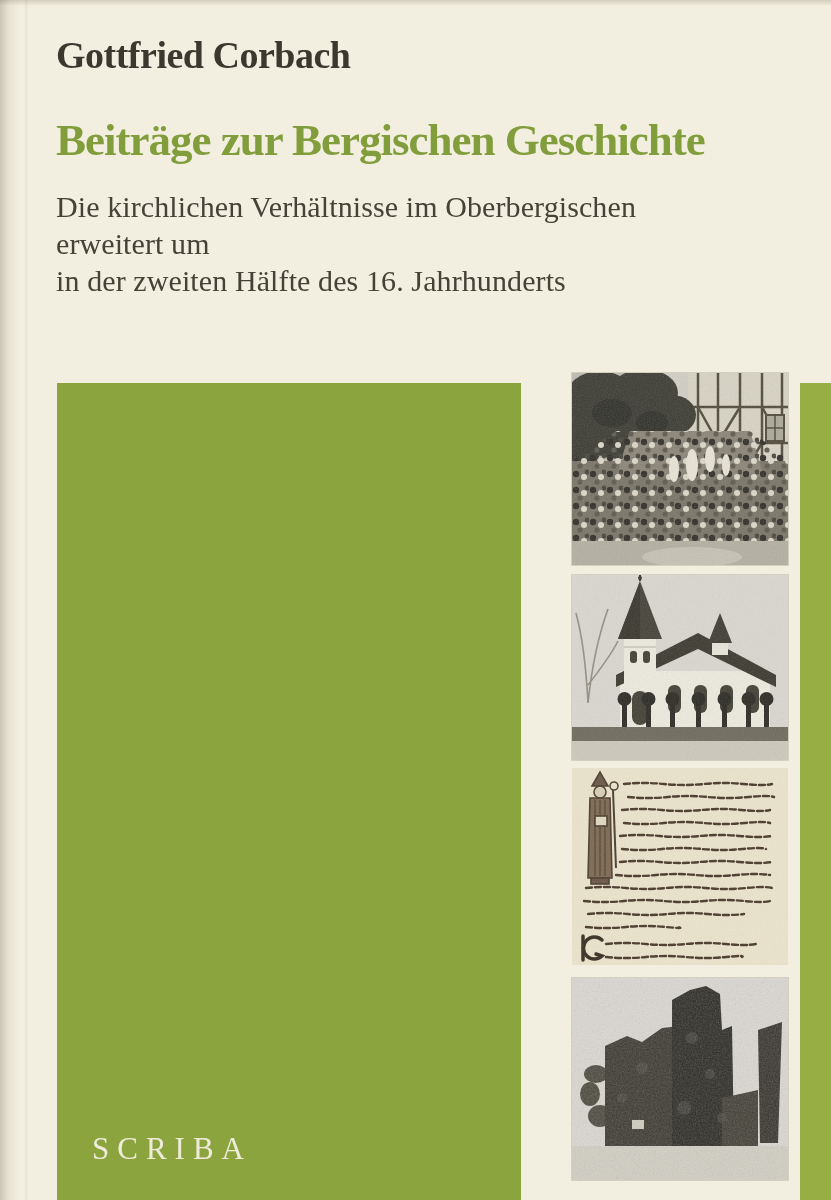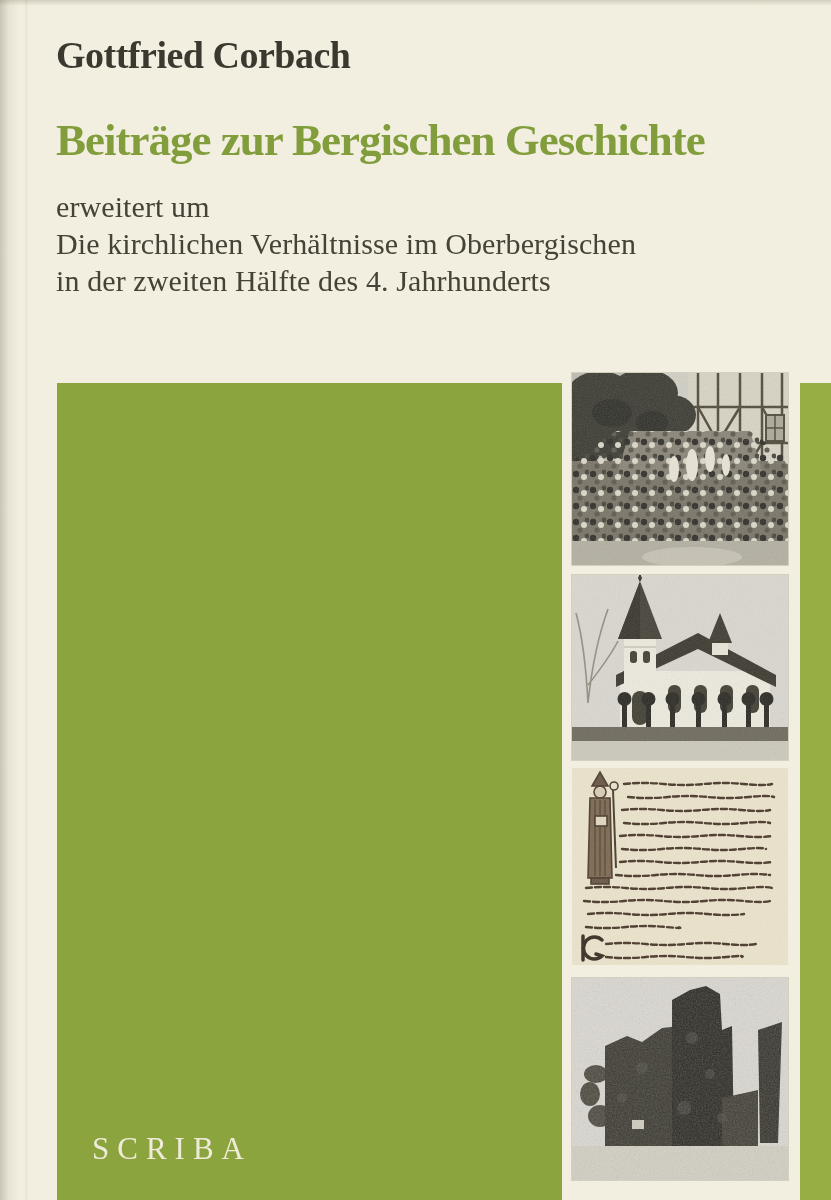--- a/index.html
+++ b/index.html
@@ -40,21 +40,21 @@
     position:absolute;left:56px;top:86px;
     font-size:45px;font-weight:bold;letter-spacing:-1px;
     color:var(--title-green);white-space:nowrap;margin-top:28px;
   }
   .subtitle{
     position:absolute;left:56px;top:188px;
     font-size:30px;line-height:37px;color:var(--ink-sub);
     letter-spacing:.1px;white-space:nowrap;
   }
   .green-panel{
-    position:absolute;left:57px;top:383px;width:505px;height:817px;
+    position:absolute;left:57px;top:383px;width:464px;height:817px;
     background:var(--accent-green);
   }
   .publisher{
     position:absolute;left:35px;top:748px;
     font-size:31px;letter-spacing:8px;color:var(--publisher-cream);
     font-weight:normal;
   }
   .edge-stripe{
     position:absolute;left:800px;top:383px;width:31px;height:817px;
     background:var(--edge-green);
@@ -72,23 +72,23 @@
 <body>
 
 <div class="scan-shade"></div>
 <div class="scan-crease"></div>
 <div class="scan-top"></div>
 
 <div class="author">Gottfried Corbach</div>
 <div class="book-title">Beiträge zur Bergischen Geschichte</div>
 
 <div class="subtitle">
+  <div>Die kirchlichen Verhältnisse im Oberbergischen</div>
   <div>erweitert um</div>
-  <div>Die kirchlichen Verhältnisse im Oberbergischen</div>
-  <div>in der zweiten Hälfte des 4. Jahrhunderts</div>
+  <div>in der zweiten Hälfte des 16. Jahrhunderts</div>
 </div>
 
 <div class="green-panel">
   <div class="publisher">SCRIBA</div>
 </div>
 
 <div class="edge-stripe"></div>
 
 <div class="photo-column">
 

